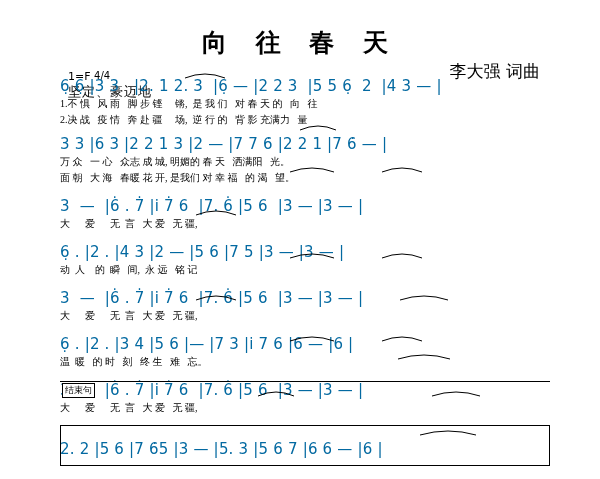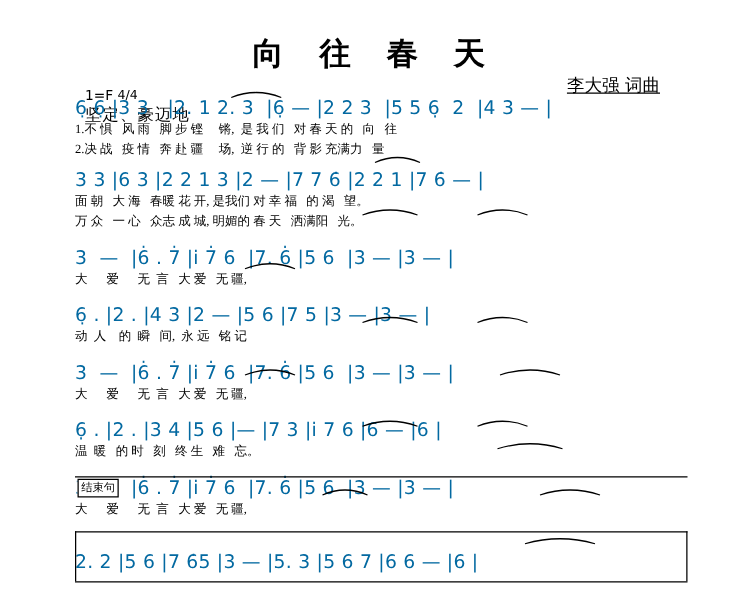--- a/index.html
+++ b/index.html
@@ -30,25 +30,24 @@
     left:68px;top:69px;
     font-size:11px;
     font-family:"DejaVu Sans", sans-serif;
     color:#000;
     line-height:15px;
   }
   .meta-left .key{letter-spacing:0px;}
   .meta-left .tempo{font-size:13px;letter-spacing:1px;}
   .meta-right{
     position:absolute;
-    right:72px;top:60px;
-    font-size:14px;
-    font-family:"DejaVu Sans", sans-serif;
-    color:#000;
-    text-decoration:underline;
+    right:60px;top:60px;
+    font-size:17px;
+    font-family:"DejaVu Sans", sans-serif;
+    color:#000;
   }
   .score{
     position:absolute;
     left:60px;top:76px;
     width:490px;
   }
   .sysrow{
     position:relative;
     margin-bottom:0px;
   }
@@ -120,22 +119,22 @@
 
     <div class="sysrow">
       <div class="notes">6̣ 6̣ |3 3   |2. 1 2. 3  |6̣ — |2 2 3  |5 5 6̣  2  |4 3 — |</div>
       <div class="lyr">1.不 惧   风 雨   脚 步 铿     锵,  是 我 们   对 春 天 的   向   往</div>
       <div class="lyr">2.决 战   疫 情   奔 赴 疆     场,  逆 行 的   背 影 充满力   量</div>
     </div>
     <div class="spacer6"></div>
 
     <div class="sysrow">
       <div class="notes">3 3 |6 3 |2 2 1 3 |2 — |7 7 6̇ |2 2 1 |7 6̇ — |</div>
+      <div class="lyr">万 众   一 心   众志 成 城, 明媚的 春 天   洒满阳   光。</div>
       <div class="lyr">面 朝   大 海   春暖 花 开, 是我们 对 幸 福   的 渴   望。</div>
-      <div class="lyr">万 众   一 心   众志 成 城, 明媚的 春 天   洒满阳   光。</div>
     </div>
     <div class="spacer10"></div>
 
     <div class="sysrow">
       <div class="notes">3  —  |6̇ . 7̇ |i 7̇ 6  |7. 6̇ |5 6  |3 — |3 — |</div>
       <div class="lyr">大      爱      无  言   大 爱   无 疆,</div>
     </div>
     <div class="spacer10"></div>
 
     <div class="sysrow">

